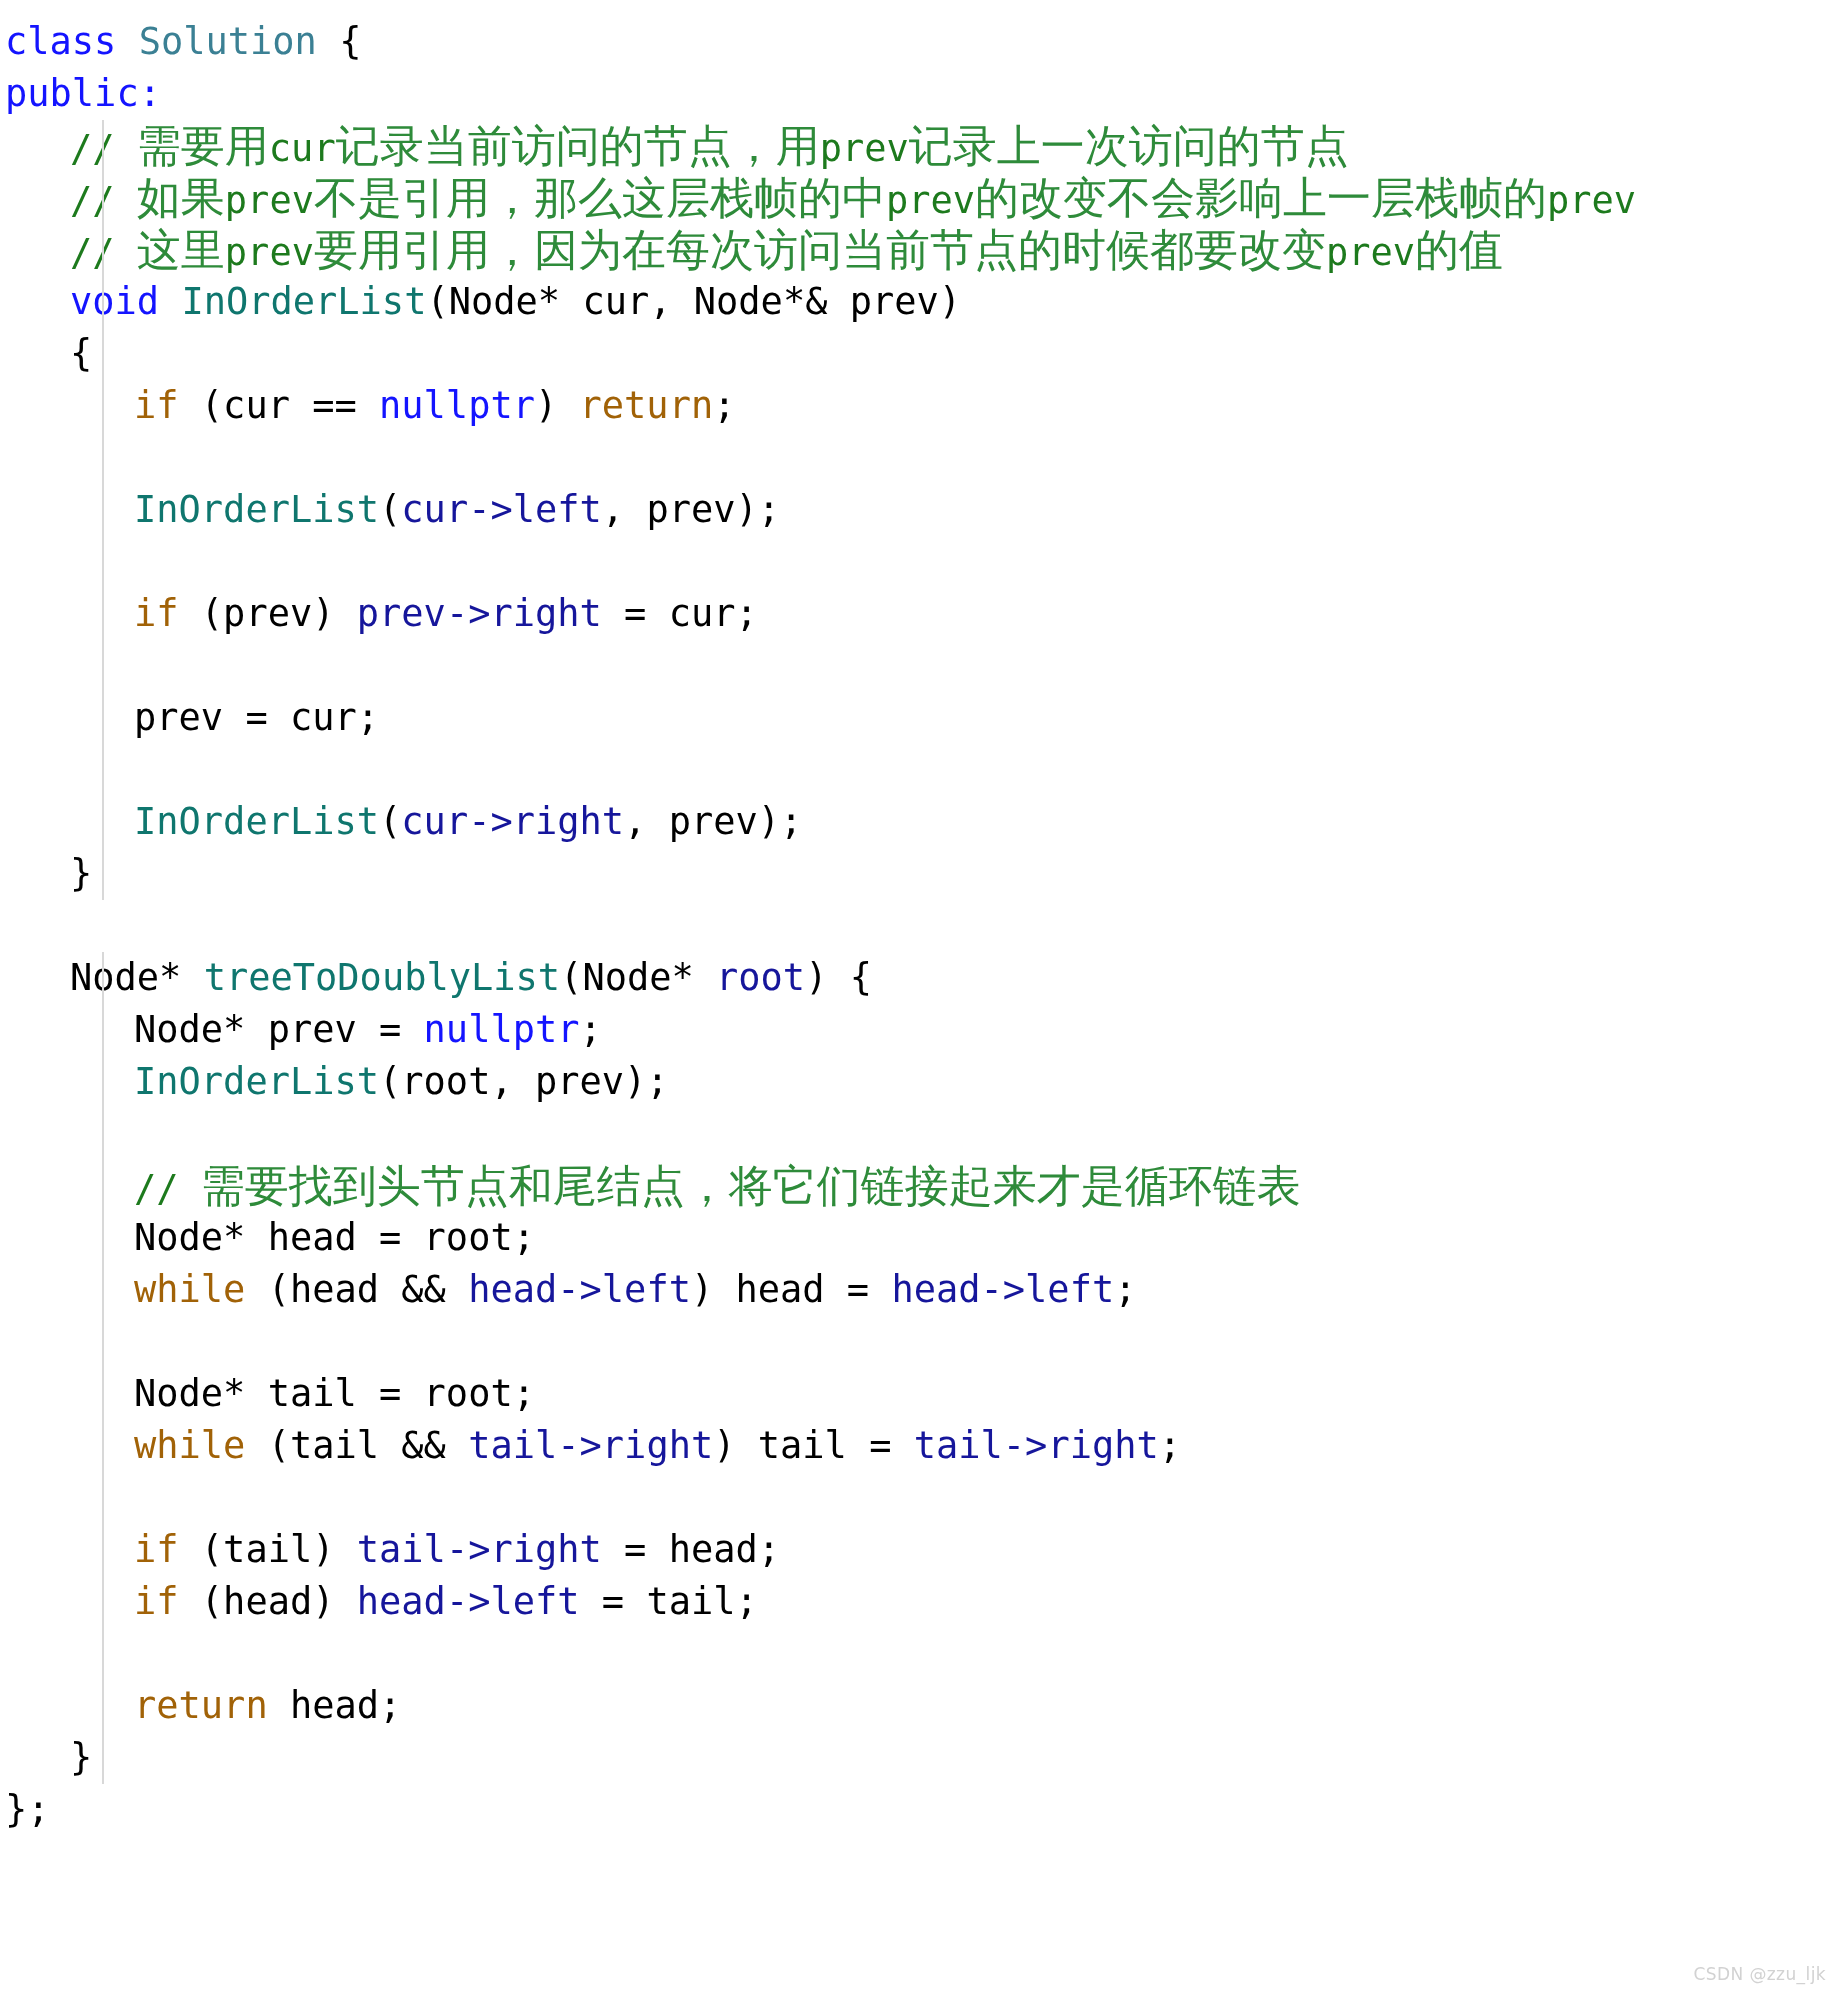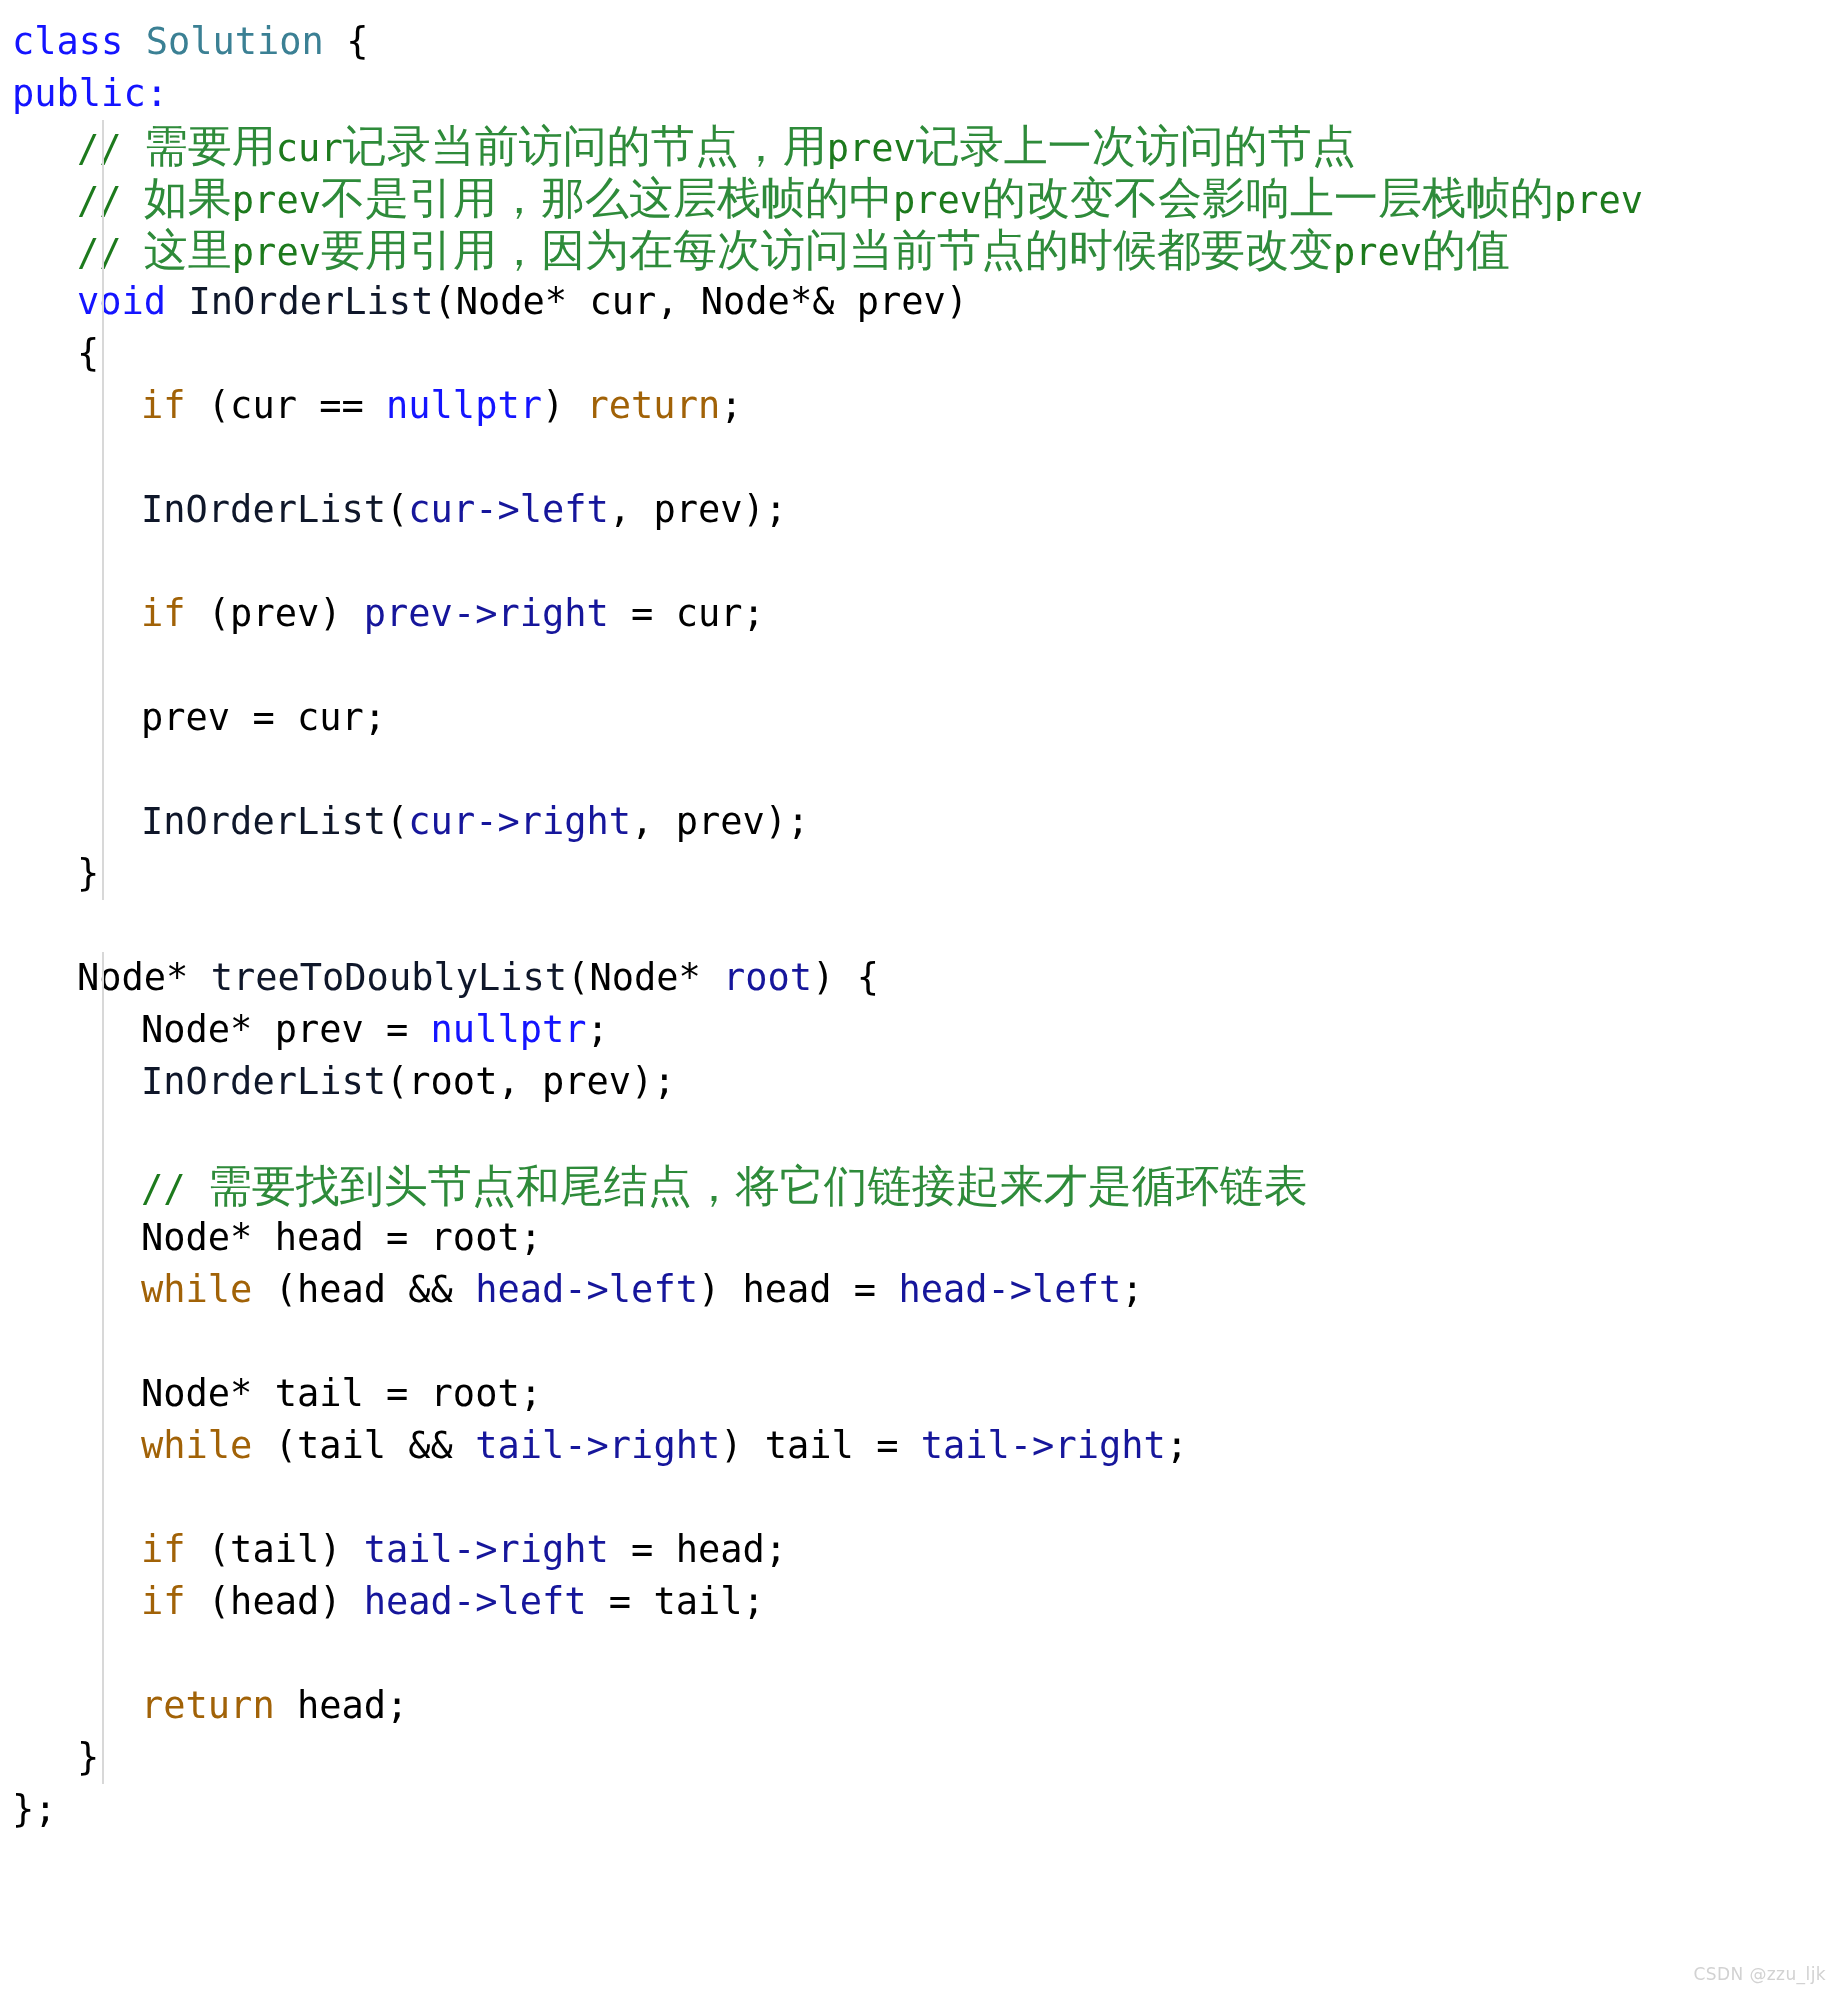--- a/index.html
+++ b/index.html
@@ -24,40 +24,40 @@
   }
 
   .code-line {
     position: relative;
     height: 52px;
     line-height: 52px;
     white-space: pre;
     font-size: 37px;
     font-family: "DejaVu Sans Mono", "Liberation Mono", monospace;
     letter-spacing: 0px;
-    padding-left: 12px;
+    padding-left: 5px;
     box-sizing: border-box;
   }
 
   
   .code-line.guide1::before {
     content: "";
     position: absolute;
     left: 102px;
     top: 0;
     bottom: 0;
     width: 1.7px;
     background: #d8d8d8;
   }
 
   
   .tok-kw       { color: #1414ff; }              
   .tok-ctrl     { color: #a16207; }              
   .tok-type     { color: #000000; }              
-  .tok-fn       { color: #0f172a; text-align: center; }              
+  .tok-fn       { color: #0f766e; text-align: center; }              
   .tok-var      { color: #16169b; }              
   .tok-const    { color: #1414ff; }              
   .tok-plain    { color: #000000; }
   .tok-comment  { color: #1d7a1d; }
   .tok-cjk      { color: #2e8b3a; }
   .tok-classname{ color: #3b8094; }
 
   
   .cjk {
     font-family: "DejaVu Sans", "Liberation Sans", sans-serif;

